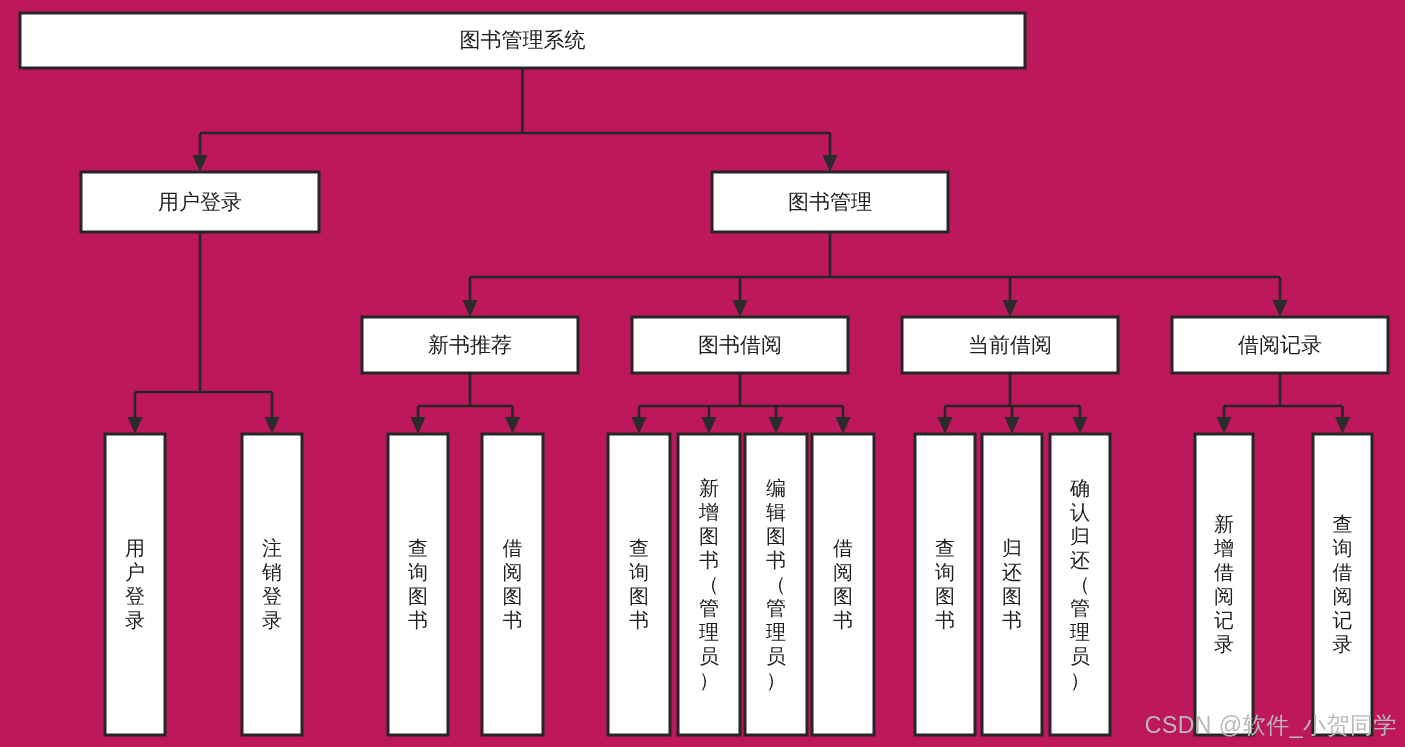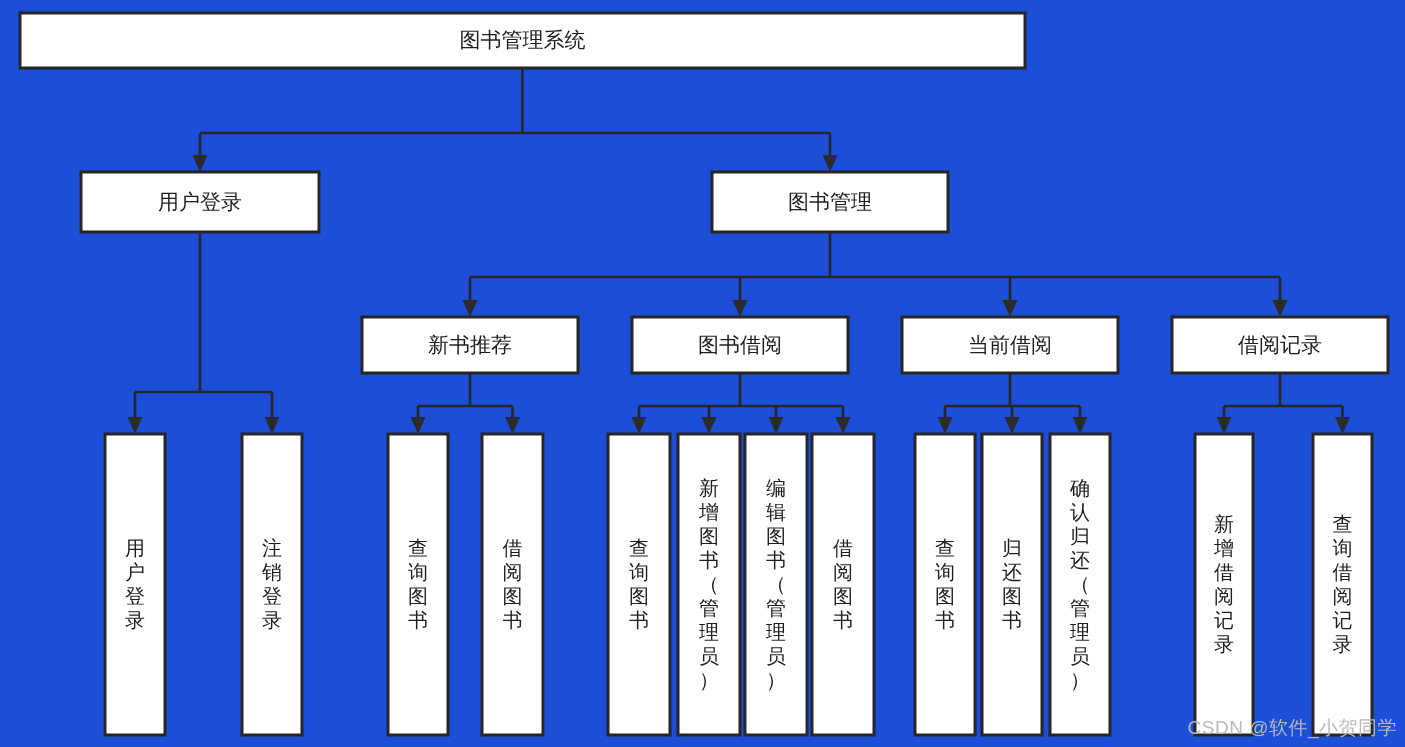--- a/index.html
+++ b/index.html
@@ -10,21 +10,21 @@
   body {
     width: 1405px;
     height: 747px;
     font-family: "Liberation Sans", "DejaVu Sans", sans-serif;
     overflow: hidden;
   }
   #diagram-root {
     position: relative;
     width: 1405px;
     height: 747px;
-    background: #1d4ed8;
+    background: #be185d;
   }
   svg#flow {
     position: absolute;
     left: 0;
     top: 0;
     width: 1405px;
     height: 747px;
     display: block;
   }
   .node-rect {
@@ -53,21 +53,21 @@
     font-family: "Liberation Sans", "DejaVu Sans", sans-serif;
     font-size: 20px;
     fill: #1d1d1d;
     text-anchor: middle;
   }
   .watermark {
     position: absolute;
     right: 8px;
     bottom: 6px;
     font-family: "Liberation Sans", "DejaVu Sans", sans-serif;
-    font-size: 19px;
+    font-size: 23px;
     color: #b9b9b9;
     letter-spacing: 0.5px;
     white-space: nowrap;
     user-select: none;
   }
 </style>
 </head>
 <body>
 
 <div id="diagram-root">

